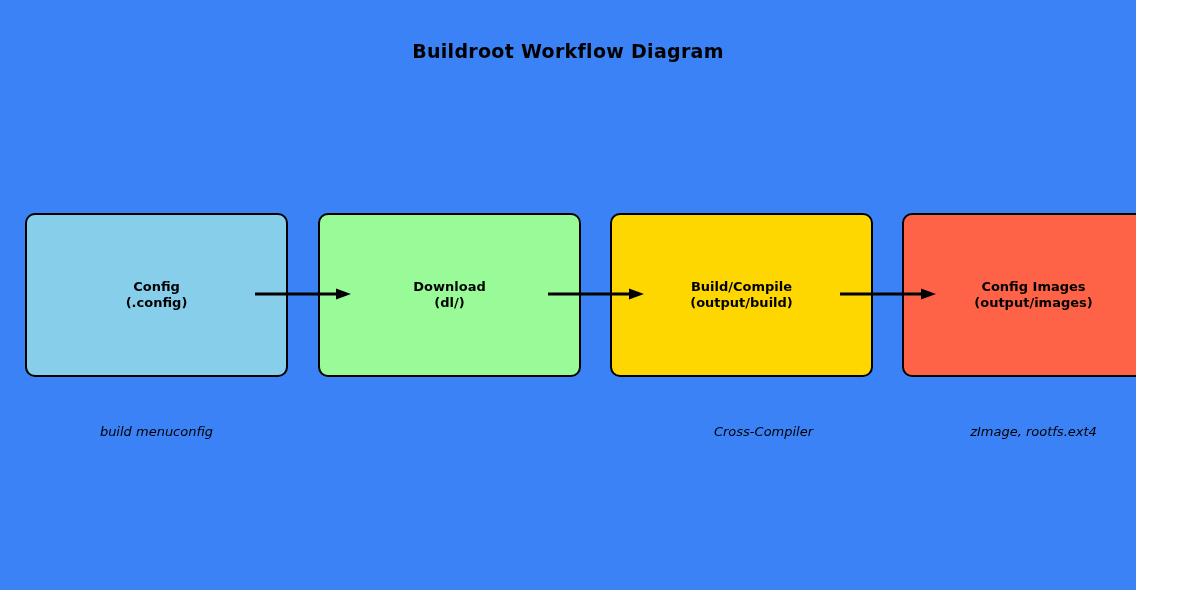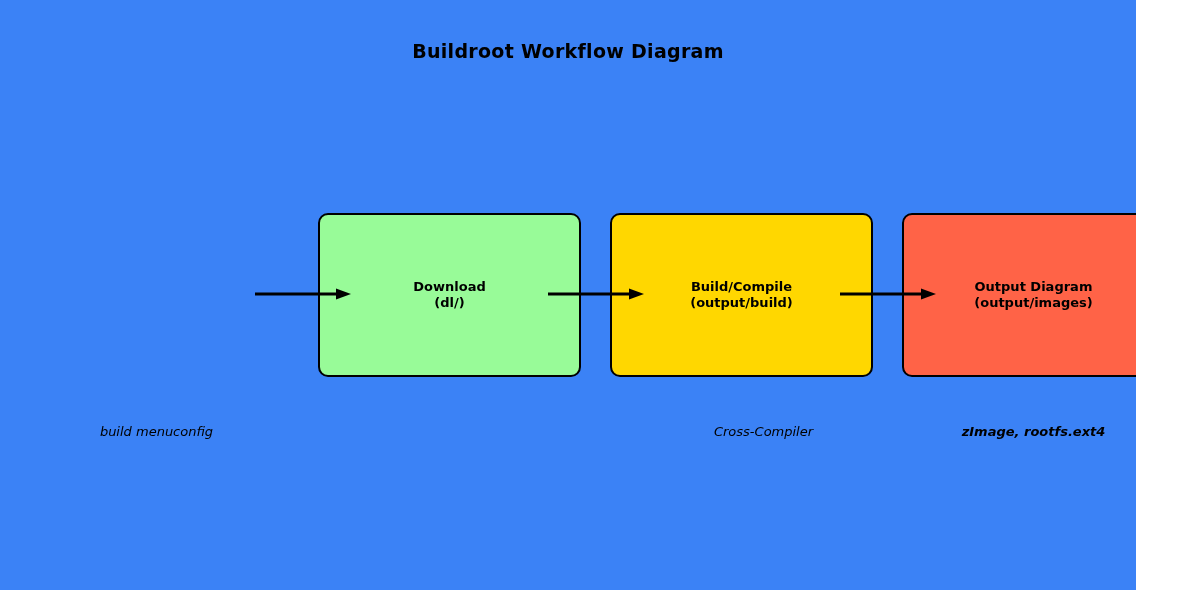--- a/index.html
+++ b/index.html
@@ -62,52 +62,58 @@
     color: #000000;
   }
 </style>
 </head>
 <body>
 
 <div class="canvas">
 
   <div class="title">Buildroot Workflow Diagram</div>
 
+  <div class="node" style="left: 25px; background-color: rgb(135, 206, 235);">
+    <div class="node-text">
+      <div>Config</div>
+      <div>(.config)</div>
+    </div>
+  </div>
 
   <div class="node" style="left: 318px; background-color: rgb(152, 251, 152);">
     <div class="node-text">
       <div>Download</div>
       <div>(dl/)</div>
     </div>
   </div>
 
   <div class="node" style="left: 610px; background-color: rgb(255, 215, 0);">
     <div class="node-text">
       <div>Build/Compile</div>
       <div>(output/build)</div>
     </div>
   </div>
 
   <div class="node" style="left: 902px; background-color: rgb(255, 99, 71);">
     <div class="node-text">
-      <div>Output Diagram</div>
+      <div>Config Images</div>
       <div>(output/images)</div>
     </div>
   </div>
 
   <svg class="arrow" style="left:255px;" viewBox="0 0 96 16">
     <line x1="0" y1="8" x2="83" y2="8" stroke="#000000" stroke-width="3"></line>
     <polygon points="81,2.5 96,8 81,13.5" fill="#000000"></polygon>
   </svg>
   <svg class="arrow" style="left:548px;" viewBox="0 0 96 16">
     <line x1="0" y1="8" x2="83" y2="8" stroke="#000000" stroke-width="3"></line>
     <polygon points="81,2.5 96,8 81,13.5" fill="#000000"></polygon>
   </svg>
   <svg class="arrow" style="left:840px;" viewBox="0 0 96 16">
     <line x1="0" y1="8" x2="83" y2="8" stroke="#000000" stroke-width="3"></line>
     <polygon points="81,2.5 96,8 81,13.5" fill="#000000"></polygon>
   </svg>
 
   <div class="annotation" style="left:25px;">build menuconfig</div>
   <div class="annotation" style="left:632px;">Cross-Compiler</div>
-  <div class="annotation" style="left:902px;font-weight:bold;">zImage, rootfs.ext4</div>
+  <div class="annotation" style="left:902px;">zImage, rootfs.ext4</div>
 
 </div>
 
 </body></html>

